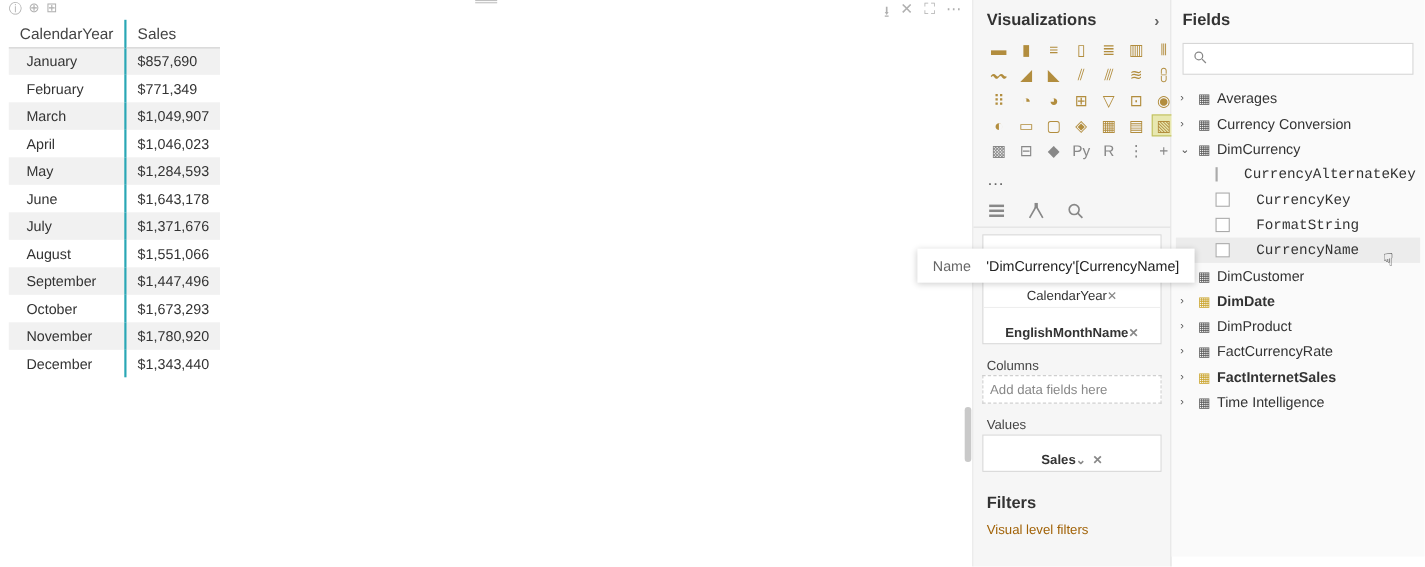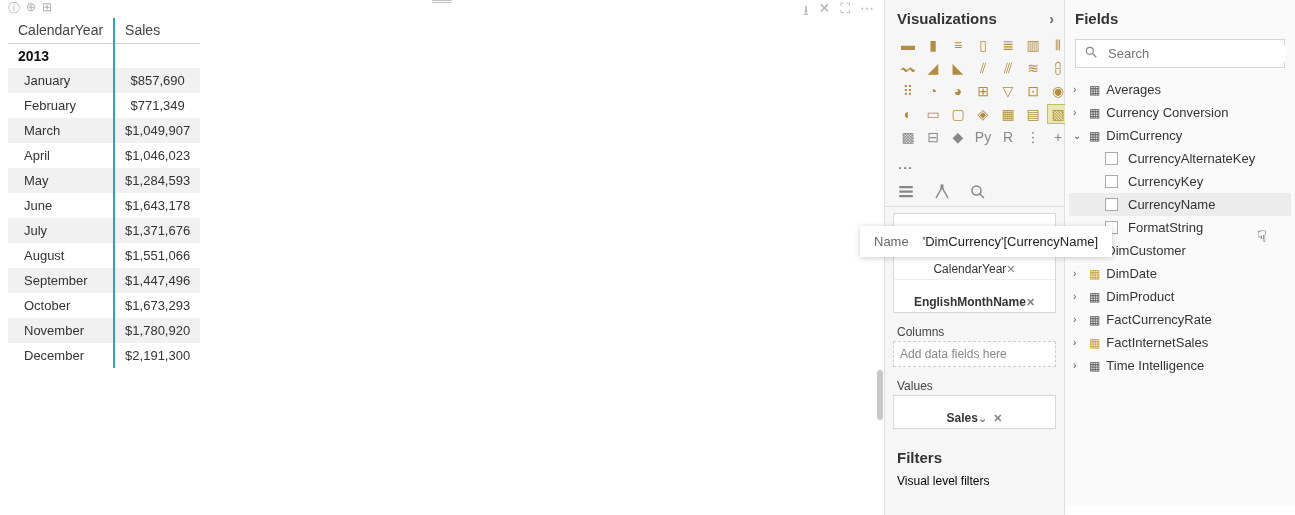--- a/index.html
+++ b/index.html
@@ -62,21 +62,21 @@
     border-bottom: 1px solid #d0d0d0;
     color: #444;
     font-size: 14px;
   }
   .matrix .year-row td {
     font-weight: 600;
     color: #111;
     font-size:14px;
   }
   .matrix tbody td.month { padding-left: 16px; }
-  .matrix tbody td.sales { text-align: center; padding-right:10px; }
+  .matrix tbody td.sales { text-align: left; padding-right:10px; }
   .matrix tbody tr.striped td { background: #f1f1f1; }
   .matrix td.sales, .matrix th.sales-h {
     border-left: 2px solid #2aa7b5;
   }
   
   .viz-panel {
     position: absolute;
     left: 885px; top: 0;
     width: 180px; height: 515px;
     border-right: 1px solid #e0e0e0;
@@ -139,21 +139,21 @@
   .well-empty {
     background:#fff;
     border:1px dashed #cfcfcf;
     padding:5px 6px;
     color:#888;
   }
   .filters-header {
     padding:12px 12px 4px;
     font-size:15px;font-weight:600;color:#333;
   }
-  .sub-filter{padding:4px 12px;color:#000000;font-size:12px;}
+  .sub-filter{padding:4px 12px;color:#a16207;font-size:12px;}
   
   .fields-panel {
     position:absolute;
     left:1065px;top:0;
     width:230px;height:506px;
     background:#fafafa;
     padding-top:10px;
   }
   .search-box {
     margin:4px 10px 10px;
@@ -166,34 +166,34 @@
   }
   .search-box input{border:none;outline:none;flex:1;font-size:13px;color:#555;}
   .tree { padding:0 4px; }
   .tree-row {
     display:flex;
     align-items:center;
     gap:6px;
     padding:4px 4px;
     cursor:pointer;
   }
-  .tree-row.field { padding-left:36px; gap:10px; }
+  .tree-row.field { padding-left:36px; gap:24px;font-family:Liberation Mono, monospace; }
   .tree-row.hover { background:#ececec; }
   .tree-chev{width:10px;font-size:10px;color:#555;}
   .tbl-icon{font-size:12px;color:#555;}
   .tbl-icon.gold{color:#c9a227;}
   .tree-row .lbl{color:#333;}
-  .tree-row .lbl.bold{font-weight:400;}
+  .tree-row .lbl.bold{font-weight:700;}
   .chk {
     width:13px;height:13px;border:1px solid #aaa;background:#fff;
   }
   
   .tooltip {
     position:absolute;
-    left:860px; top:226px;
+    left:834px; top:226px;
     background:#fff;
     box-shadow:0 1px 6px rgba(0,0,0,.2);
     padding:8px 14px;
     display:flex;
     gap:14px;
     font-size:13px;
     z-index:50;
   }
   .tooltip .k{color:#666;}
   .tooltip .v{color:#222;font-weight:500;}
@@ -233,24 +233,20 @@
   </div>
 
   <table class="matrix">
     <thead>
       <tr>
         <th>CalendarYear</th>
         <th class="sales-h">Sales</th>
       </tr>
     </thead>
     <tbody id="matrix-body">
-        <tr class="year-row">
-          <td>2013</td>
-          <td class="sales"></td>
-        </tr>
         <tr class="striped">
           <td class="month">January</td>
           <td class="sales">$857,690</td>
         </tr>
         <tr>
           <td class="month">February</td>
           <td class="sales">$771,349</td>
         </tr>
         <tr class="striped">
           <td class="month">March</td>
@@ -283,21 +279,21 @@
         <tr>
           <td class="month">October</td>
           <td class="sales">$1,673,293</td>
         </tr>
         <tr class="striped">
           <td class="month">November</td>
           <td class="sales">$1,780,920</td>
         </tr>
         <tr>
           <td class="month">December</td>
-          <td class="sales">$2,191,300</td>
+          <td class="sales">$1,343,440</td>
         </tr>
       </tbody>
   </table>
 </div>
 
 <div class="scrollbar"></div>
 
 <div class="viz-panel">
   <div class="panel-header">
     <span>Visualizations</span>
@@ -409,21 +405,20 @@
   <div class="panel-header" style="padding-left:10px;">
     <span>Fields</span>
   </div>
   <div class="search-box">
     <span>
       <svg width="14" height="14" viewBox="0 0 24 24">
           <circle cx="10" cy="10" r="6" stroke="#888" stroke-width="2" fill="none"></circle>
           <line x1="15" y1="15" x2="21" y2="21" stroke="#888" stroke-width="2"></line>
         </svg>
     </span>
-    <input type="text" placeholder="Search" style="">
   </div>
   <div class="tree" id="fields-tree">
       <div class="tree-row">
         <span class="tree-chev">›</span>
         <span class="tbl-icon">▦</span>
         <span class="lbl">Averages</span>
       </div>
       <div class="tree-row">
         <span class="tree-chev">›</span>
         <span class="tbl-icon">▦</span>
@@ -435,27 +430,27 @@
         <span class="lbl">DimCurrency</span>
       </div>
       <div class="tree-row field">
         <span class="chk"></span>
         <span class="lbl">CurrencyAlternateKey</span>
       </div>
       <div class="tree-row field">
         <span class="chk"></span>
         <span class="lbl">CurrencyKey</span>
       </div>
+      <div class="tree-row field">
+        <span class="chk"></span>
+        <span class="lbl">FormatString</span>
+      </div>
       <div class="tree-row field hover">
         <span class="chk"></span>
         <span class="lbl">CurrencyName</span>
-      </div>
-      <div class="tree-row field">
-        <span class="chk"></span>
-        <span class="lbl">FormatString</span>
       </div>
       <div class="tree-row">
         <span class="tree-chev">›</span>
         <span class="tbl-icon">▦</span>
         <span class="lbl">DimCustomer</span>
       </div>
       <div class="tree-row">
         <span class="tree-chev">›</span>
         <span class="tbl-icon gold">▦</span>
         <span class="lbl bold">DimDate</span>

